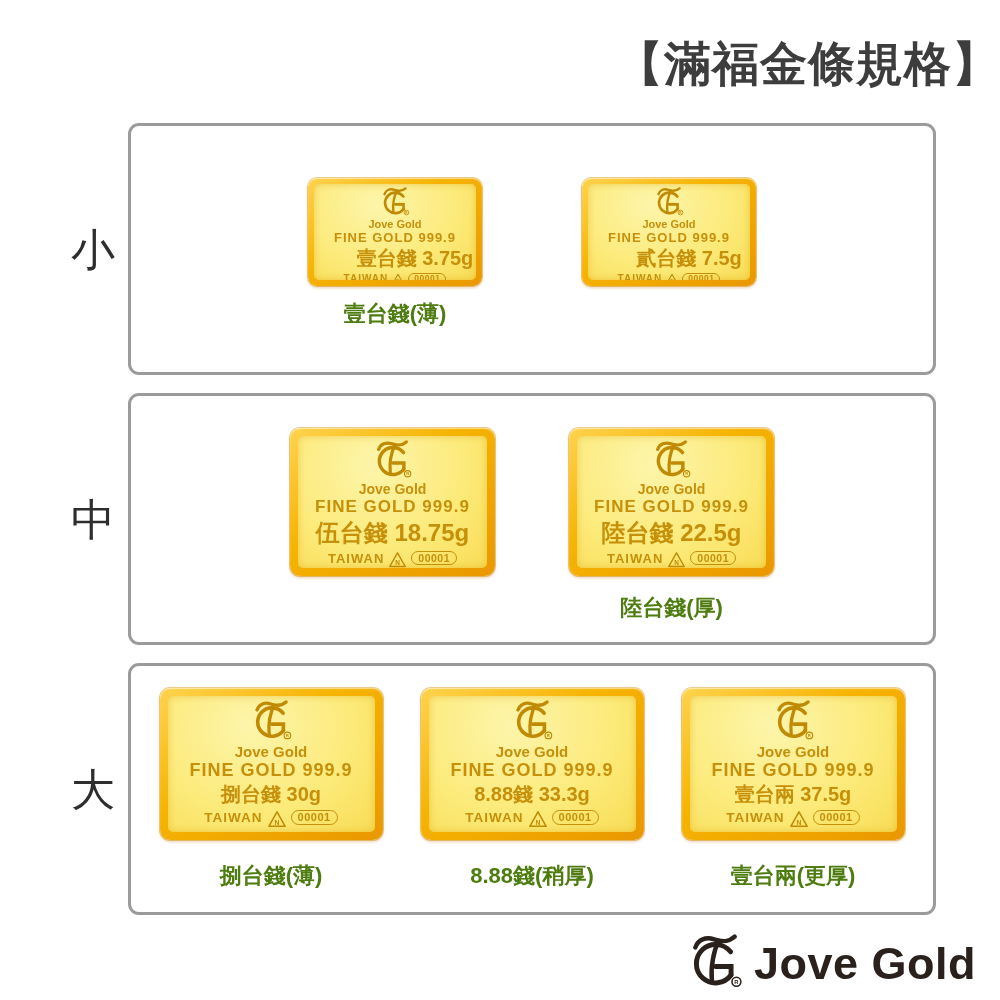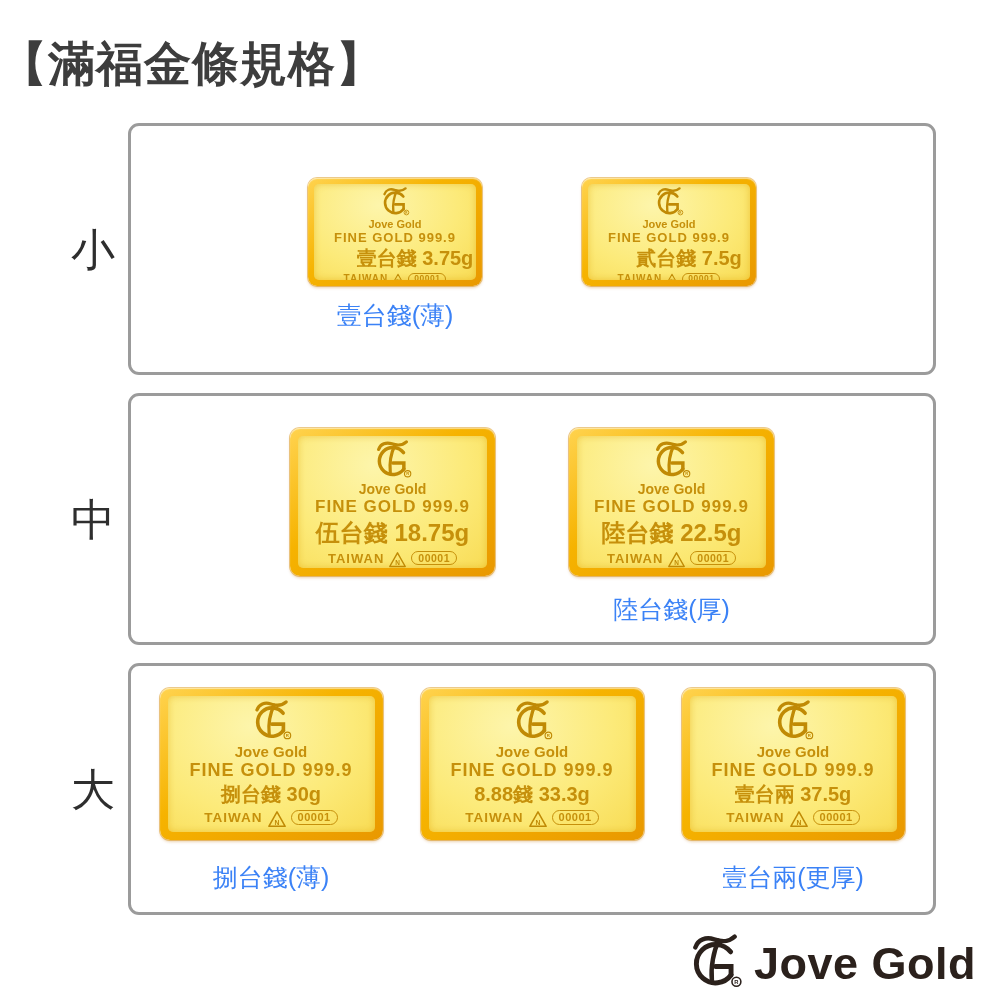--- a/index.html
+++ b/index.html
@@ -2,21 +2,21 @@
 <html><head>
 <meta charset="utf-8">
 <style>
   html,body{margin:0;padding:0;background:#ffffff;}
   body{width:1000px;height:1000px;position:relative;overflow:hidden;
        font-family:"Liberation Sans","DejaVu Sans",sans-serif;}
 
   .page{position:absolute;inset:0;background:#ffffff;}
 
   
-  .title{position:absolute;top:38px;left:0;width:1000px;text-align:left;
+  .title{position:absolute;top:38px;left:0;width:1000px;text-align:right;
          font-size:47px;line-height:1.1;font-weight:600;color:#3d3d3d;letter-spacing:1px;}
 
   
   .section-box{position:absolute;left:128px;width:808px;height:252px;
                border:3px solid #9b9b9b;border-radius:11px;box-sizing:border-box;background:#fff;}
   .section-small{top:123px;}
   .section-medium{top:393px;}
   .section-large{top:663px;}
 
   .size-label{position:absolute;left:60px;width:66px;text-align:center;
@@ -24,21 +24,21 @@
   .size-label.s1{top:219px;}
   .size-label.s2{top:489px;}
   .size-label.s3{top:759px;}
 
   .bars{display:flex;justify-content:center;align-items:flex-start;box-sizing:border-box;}
   .section-small  .bars{gap:100px;padding-top:52px;}
   .section-medium .bars{gap:74px;padding-top:32px;}
   .section-large  .bars{gap:38px;padding-top:22px;}
 
   .bar-cell{display:flex;flex-direction:column;align-items:center;}
-  .caption{font-size:25px;color:#3b82f6;white-space:nowrap;}
+  .caption{font-size:22px;color:#4d7c0f;white-space:nowrap;font-weight:bold;}
   .section-small  .caption{margin-top:13px;}
   .section-medium .caption{margin-top:17px;}
   .section-large  .caption{margin-top:21px;}
 
   
   .gold-bar{box-sizing:border-box;border-radius:9px;
             background:linear-gradient(145deg,#ffd34f 0%,#f6b300 42%,#e99800 100%);
             box-shadow:0 0 0 1px rgba(214,140,0,.45),0 2px 3px rgba(190,110,0,.30),
                        inset 0 1px 1px rgba(255,255,255,.55);}
   .bar-face{width:100%;height:100%;box-sizing:border-box;border-radius:5px;overflow:hidden;
@@ -253,20 +253,21 @@
             <div class="bar-weight">8.88錢 33.3g</div>
             <div class="bar-bottom">
               <span class="bar-taiwan">TAIWAN</span>
               <svg class="bar-tri" viewBox="0 0 100 100">
                   <use href="#tri-n"></use>
                 </svg>
               <span class="bar-serial">00001</span>
             </div>
           </div>
         </div>
+        <div class="caption">8.88錢(稍厚)</div>
       </div>
 
       <div class="bar-cell">
         <div class="gold-bar">
           <div class="bar-face">
             <svg class="bar-logo" viewBox="0 0 130 130">
                 <use href="#tg-mono"></use>
               </svg>
             <div class="bar-brand">Jove Gold</div>
             <div class="bar-fine">FINE GOLD 999.9</div>

